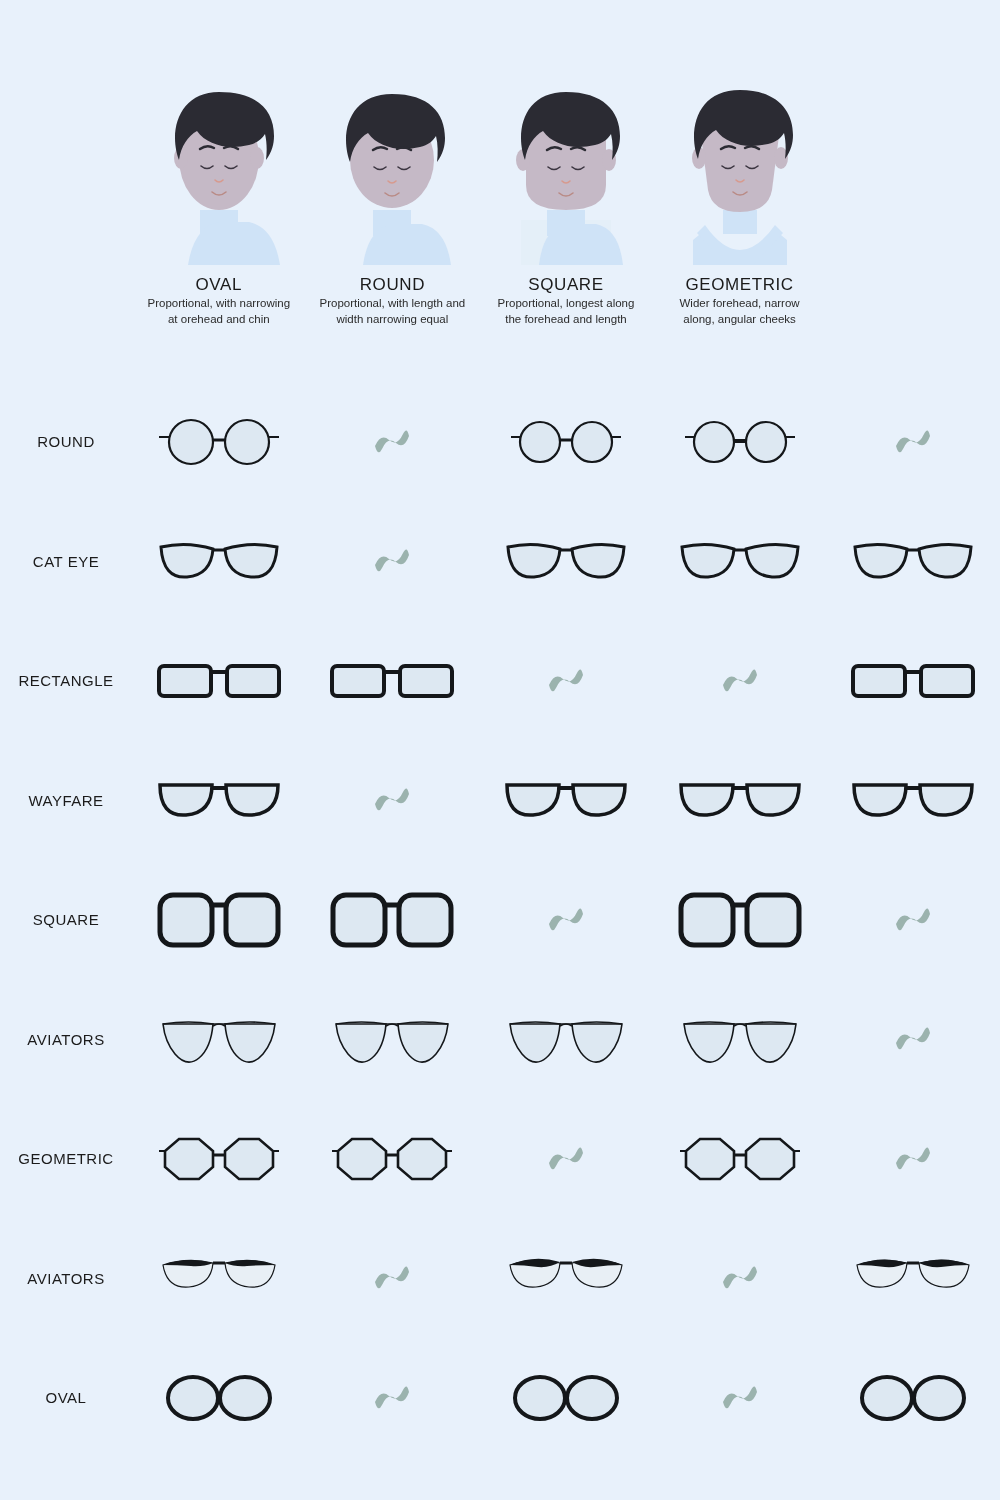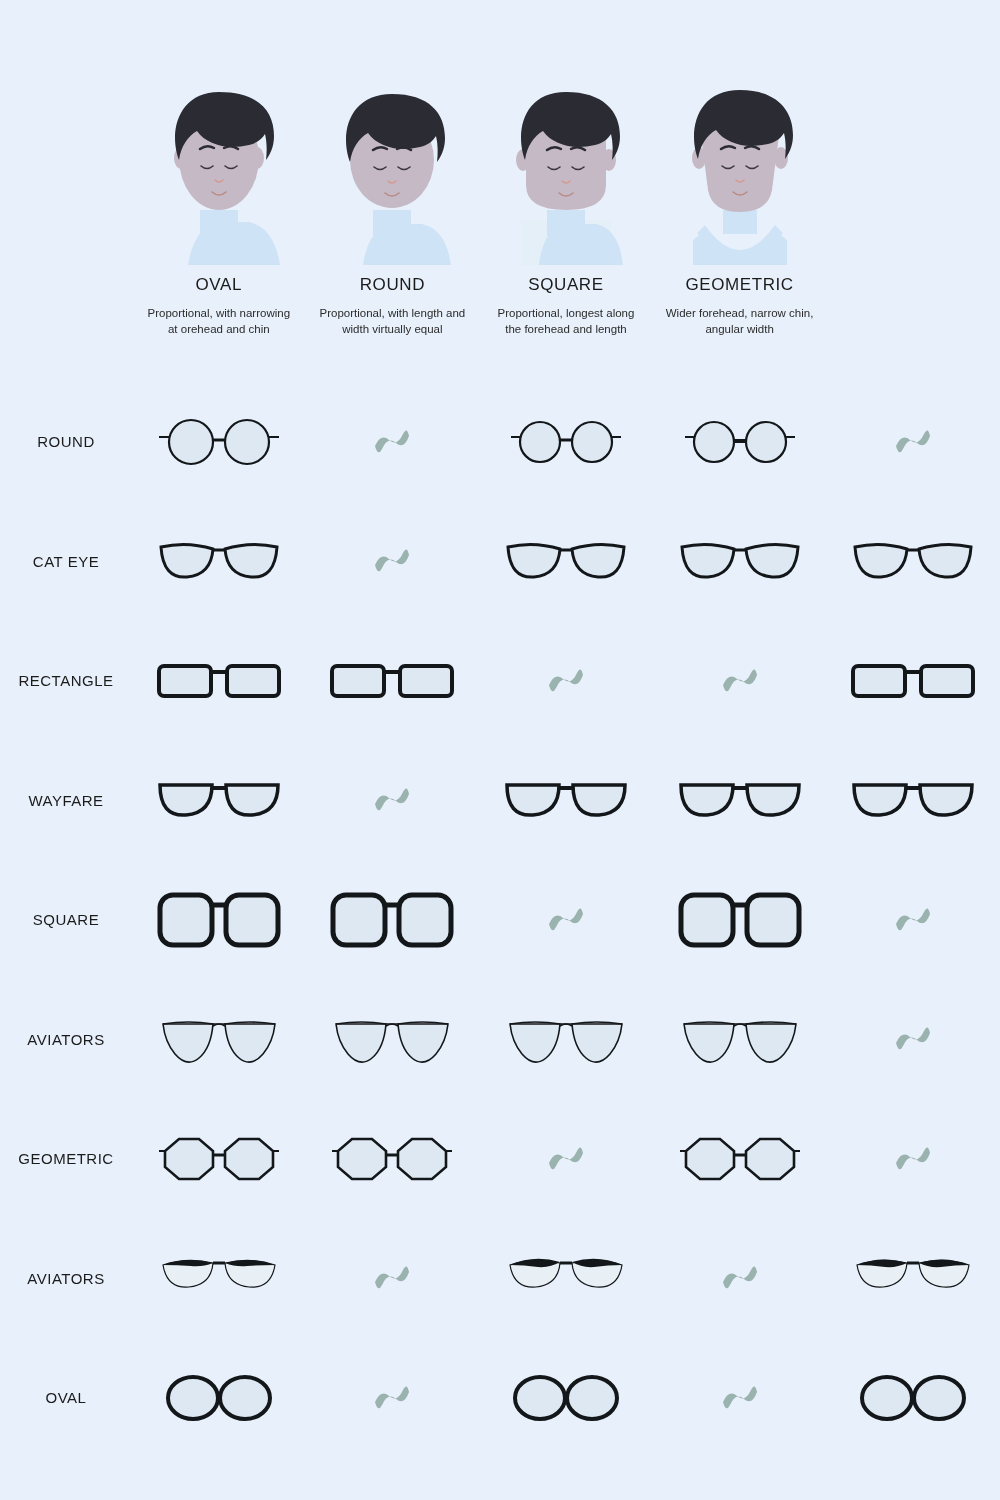--- a/index.html
+++ b/index.html
@@ -41,21 +41,20 @@
     position: relative;
   }
   .face-name {
     margin-top: 10px;
     font-size: 17px;
     letter-spacing: 0.6px;
     color: #1b1b1b;
     text-align: center;
   }
   .face-desc {
-    margin-top: 10px;
     font-size: 11.5px;
     line-height: 1.42;
     color: #2b2b2b;
     text-align: center;
     width: 150px;
   }
 
   
   .grid {
     position: absolute;
@@ -122,21 +121,21 @@
           <path d="M65 24 c-32 0-46 22-46 46 c0 9 2 17 4 22 c2-14 9-24 18-29 c10 14 30 19 52 14 c8-2 13-6 16-11 c2 8 2 18 1 26 c6-8 8-16 8-24 c0-25-16-44-53-44 z" fill="#2b2b33"></path>
           <path d="M46 80 q7-5 14-1" stroke="#2b2b33" stroke-width="2.5" fill="none" stroke-linecap="round"></path>
           <path d="M70 79 q7-4 14 1" stroke="#2b2b33" stroke-width="2.5" fill="none" stroke-linecap="round"></path>
           <path d="M47 97 q6 5 12 0" stroke="#3b3540" stroke-width="1.6" fill="none" stroke-linecap="round"></path>
           <path d="M71 97 q6 5 12 0" stroke="#3b3540" stroke-width="1.6" fill="none" stroke-linecap="round"></path>
           <path d="M61 111 q4 4 8 0" stroke="#d79a8e" stroke-width="1.6" fill="none" stroke-linecap="round"></path>
           <path d="M58 123 q7 6 14 0" stroke="#b98b86" stroke-width="1.6" fill="none" stroke-linecap="round"></path>
         </svg>
       </div>
       <div class="face-name">ROUND</div>
-      <div class="face-desc">Proportional, with length and width virtually equal</div>
+      <div class="face-desc">Proportional, with length and width narrowing equal</div>
     </div>
 
     <div class="face-col">
       <div class="face-art">
         <svg width="130" height="195" viewBox="0 0 130 195">
           <rect x="20" y="150" width="90" height="45" fill="#e4eff8"></rect>
           <rect x="46" y="140" width="38" height="26" fill="#cfe3f7"></rect>
           <path d="M38 195 q4-36 27-41 h30 q23 5 27 41 z" fill="#cfe3f7"></path>
           <path d="M25 60 h80 v55 q0 25-40 25 q-40 0-40-25 z" fill="#c5b9c6"></path>
           <ellipse cx="22" cy="90" rx="7" ry="11" fill="#c5b9c6"></ellipse>
@@ -166,21 +165,21 @@
           <path d="M65 20 c-33 0-46 23-46 47 c0 9 2 17 4 22 c2-14 9-24 18-29 c10 14 30 19 52 14 c8-2 13-6 16-11 c2 8 2 18 1 26 c6-8 8-16 8-24 c0-25-17-45-53-45 z" fill="#2b2b33"></path>
           <path d="M46 79 q7-5 14-1" stroke="#2b2b33" stroke-width="2.5" fill="none" stroke-linecap="round"></path>
           <path d="M70 78 q7-4 14 1" stroke="#2b2b33" stroke-width="2.5" fill="none" stroke-linecap="round"></path>
           <path d="M47 96 q6 5 12 0" stroke="#3b3540" stroke-width="1.6" fill="none" stroke-linecap="round"></path>
           <path d="M71 96 q6 5 12 0" stroke="#3b3540" stroke-width="1.6" fill="none" stroke-linecap="round"></path>
           <path d="M61 110 q4 4 8 0" stroke="#d79a8e" stroke-width="1.6" fill="none" stroke-linecap="round"></path>
           <path d="M58 122 q7 6 14 0" stroke="#b98b86" stroke-width="1.6" fill="none" stroke-linecap="round"></path>
         </svg>
       </div>
       <div class="face-name">GEOMETRIC</div>
-      <div class="face-desc">Wider forehead, narrow chin, angular width</div>
+      <div class="face-desc">Wider forehead, narrow along, angular cheeks</div>
     </div>
 
   </div>
 
   <div class="grid">
 
     <div class="grid-row">
       <div class="row-label">ROUND</div>
       <div class="cell">
         <svg class="glasses-svg" width="128" height="60" viewBox="0 0 128 60">

